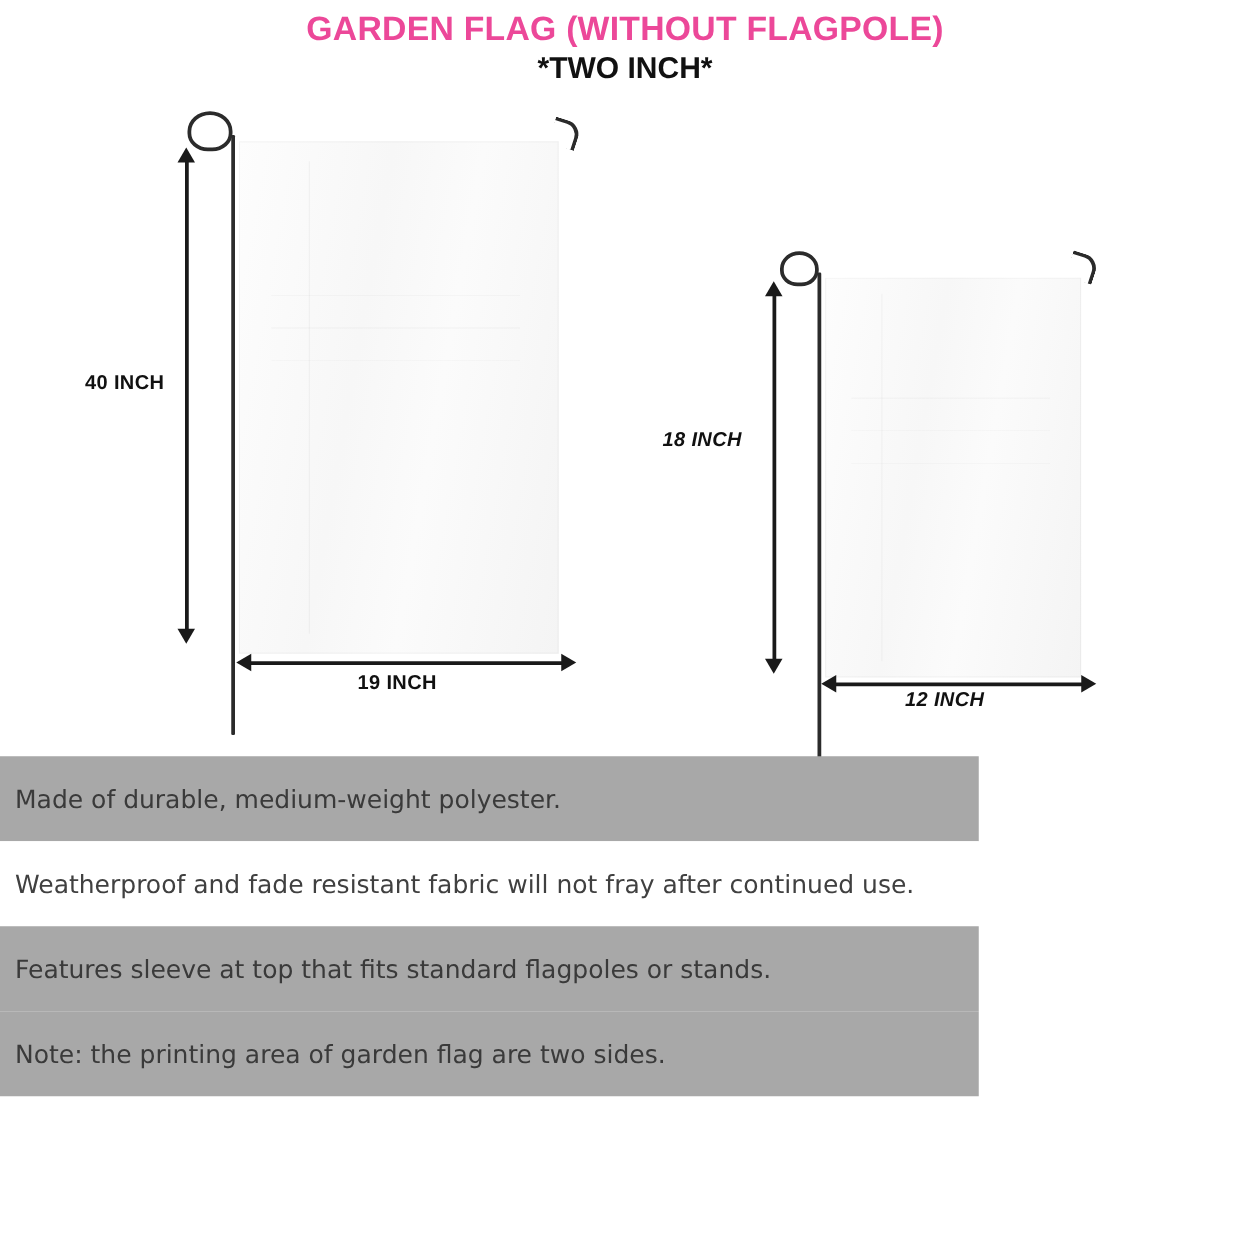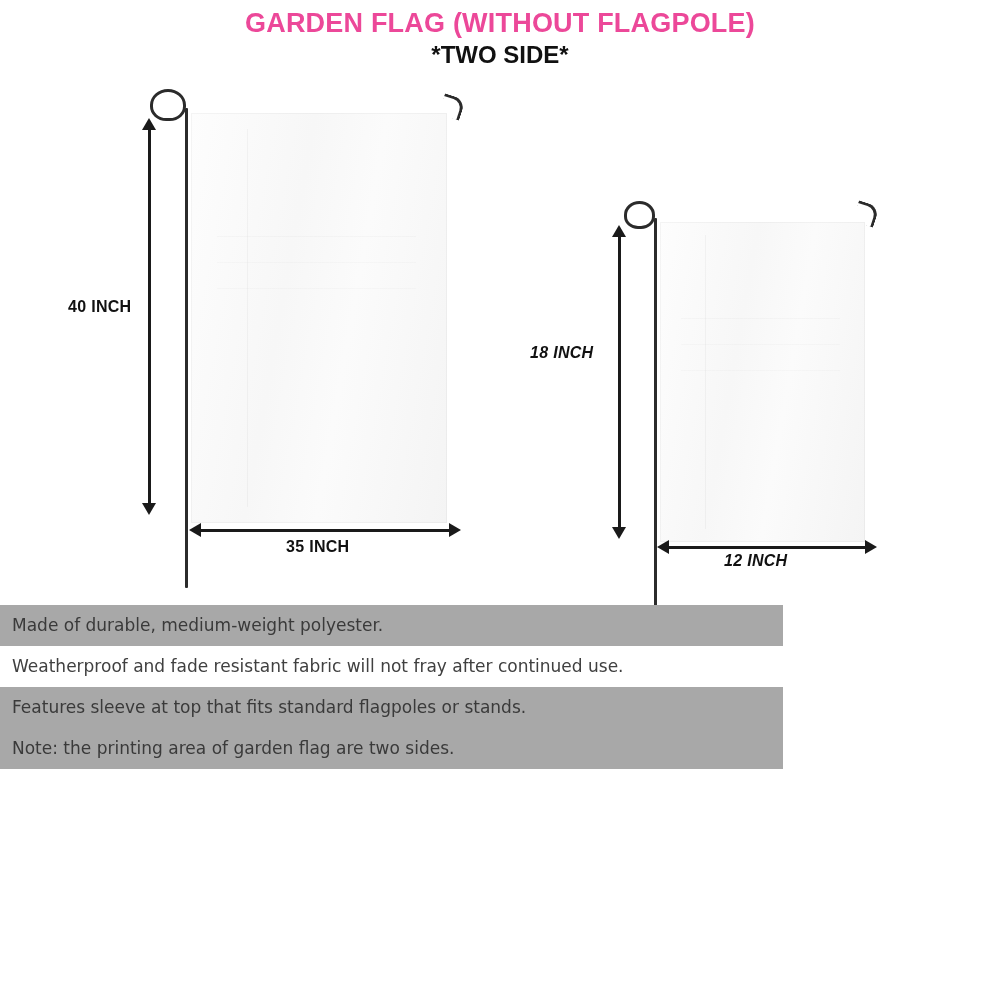--- a/index.html
+++ b/index.html
@@ -139,39 +139,39 @@
   }
 
   
   .features {
     position: absolute;
     left: 0;
     top: 605px;
     width: 783px;
   }
   .feature-row {
-    height: 41px;
+    height: 68px;
     display: flex;
     align-items: center;
     padding-left: 12px;
-    font-size: 17px;
+    font-size: 20px;
     color: #3c3c3c;
     font-family: "DejaVu Sans", sans-serif;
   }
   .feature-row.shaded { background: #a8a8a8; color: #3a3a3a; }
   .feature-row.plain  { background: #ffffff; }
   .feature-row.plain .row-text { color: #404040; }
   .row-text { line-height: 1.2; }
 </style>
 </head>
 <body>
 
 <div class="title-block">
   <div class="title-main">GARDEN FLAG (WITHOUT FLAGPOLE)</div>
-  <div class="title-sub">*TWO SIDE*</div>
+  <div class="title-sub">*TWO INCH*</div>
 </div>
 
 <div class="flag-group" style="left:0; top:0; width:500px; height:620px;">
 
   <div class="pole" style="left:185px; top:108px; height:480px;"></div>
 
   <div class="pole-loop" style="left:150px; top:89px; width:36px; height:32px;"></div>
 
   <div class="fabric" style="left:191px; top:113px; width:256px; height:410px;"></div>
 
@@ -180,21 +180,21 @@
   <div class="dim-v" style="left:148px; top:129px; height:375px;">
     <span class="arrow-up"></span>
     <span class="arrow-down"></span>
   </div>
   <div class="dim-label" style="left:68px; top:298px;">40 INCH</div>
 
   <div class="dim-h" style="left:200px; top:529px; width:250px;">
     <span class="arrow-left"></span>
     <span class="arrow-right"></span>
   </div>
-  <div class="dim-label" style="left:286px; top:538px;">35 INCH</div>
+  <div class="dim-label" style="left:286px; top:538px;">19 INCH</div>
 </div>
 
 <div class="flag-group" style="left:490px; top:0; width:500px; height:640px;font-style:italic;">
 
   <div class="pole" style="left:164px; top:218px; height:394px;"></div>
 
   <div class="pole-loop" style="left:134px; top:201px; width:31px; height:28px;"></div>
 
   <div class="fabric" style="left:170px; top:222px; width:205px; height:320px;"></div>
 

